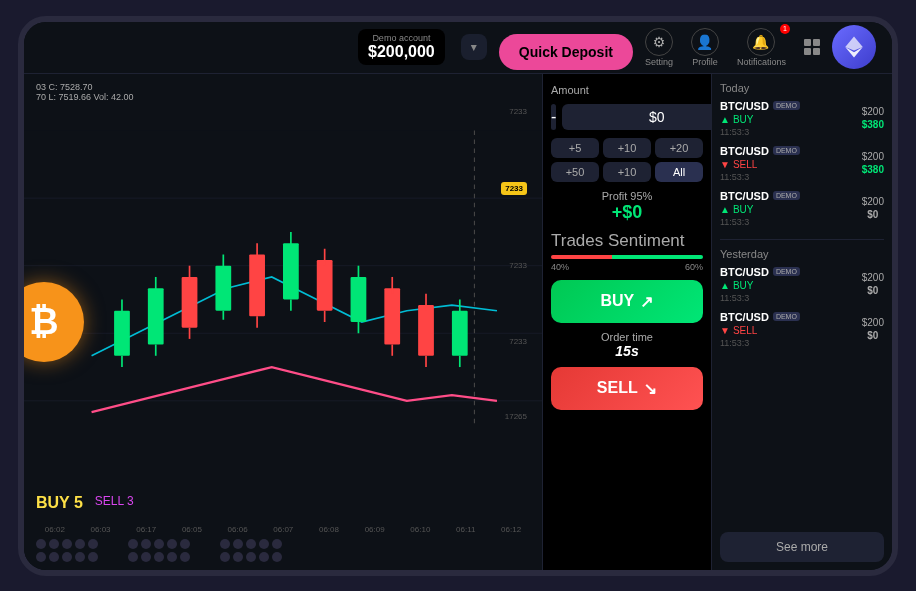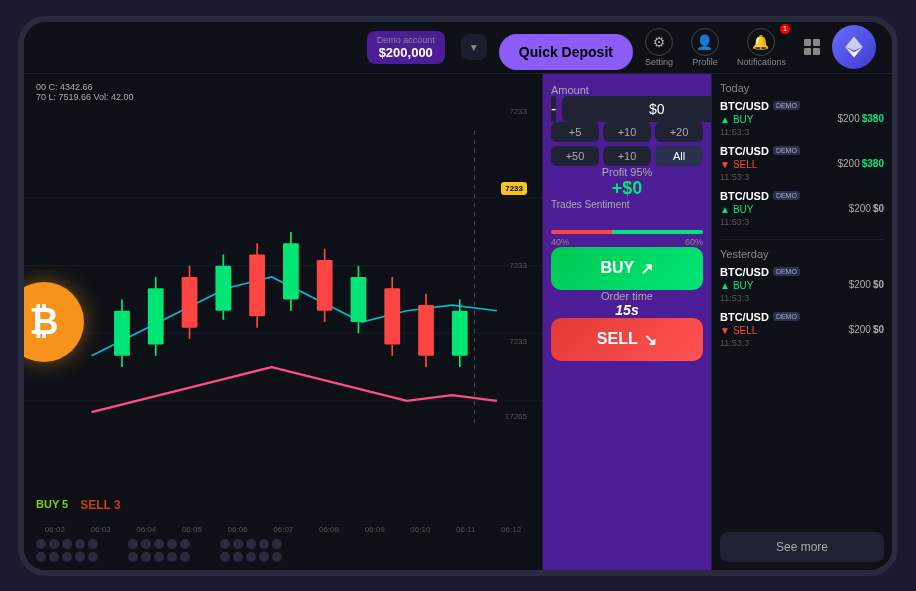--- a/index.html
+++ b/index.html
@@ -32,45 +32,45 @@
       padding: 8px 16px;
       background: #0d1117;
       border-bottom: 1px solid #1e2233;
       gap: 12px;
       height: 52px;
     }
     .demo-account {
       display: flex;
       flex-direction: column;
       align-items: center;
-      background: #4c1d95;
+      background: #000000;
       border-radius: 8px;
       padding: 4px 10px;
       margin-right: 4px;
     }
     .demo-label {
       font-size: 9px;
       color: #888;
     }
     .demo-value {
-      font-size: 13px;
+      font-size: 16px;
       font-weight: bold;
       color: #fff;
     }
     .demo-dropdown {
       background: #1a1f2e;
       border: none;
       border-radius: 8px;
       padding: 6px 10px;
       color: #888;
       cursor: pointer;
       font-size: 12px;
     }
     .quick-deposit-btn {
-      background: #8b5cf6;
+      background: #ec4899;
       color: #000;
       border: none;
       border-radius: 22px;
       padding: 10px 20px;
       font-size: 14px;
       font-weight: bold;
       cursor: pointer;
       margin-top: 10px;
     }
     .header-icons {
@@ -184,29 +184,29 @@
       height: 100%;
     }
     .buy-sell-bar {
       position: absolute;
       bottom: 58px;
       left: 12px;
       display: flex;
       gap: 12px;
     }
     .buy-count {
-      color: #84cc16;
-      font-size: 11px;
+      color: #fde047;
+      font-size: 16px;
       font-weight: bold;
       text-align: right;
     }
     .sell-count {
-      color: #c2410c;
+      color: #d946ef;
       font-size: 12px;
-      font-weight: bold;
+      font-weight: normal;
     }
     .dot {
       width: 10px;
       height: 10px;
       border-radius: 50%;
       background: #2a2a3e;
     }
     .time-axis {
       position: absolute;
       bottom: 36px;
@@ -239,27 +239,27 @@
     .price-label.active {
       background: #f5c518;
       color: #000;
       padding: 2px 4px;
       border-radius: 3px;
       font-weight: bold;
     }
     
     .trading-panel {
       width: 170px;
-      background: #4c1d95;
+      background: #000000;
       border-left: 1px solid #1e2233;
       border-right: 1px solid #1e2233;
       display: flex;
       flex-direction: column;
       padding: 10px 8px;
-      gap: 0;
+      gap: 8px;
     }
     .panel-label {
       color: #aaa;
       font-size: 11px;
     }
     .amount-row {
       display: flex;
       align-items: center;
       gap: 6px;
     }
@@ -313,22 +313,22 @@
       font-size: 11px;
     }
     .profit-value {
       color: #00e676;
       font-size: 18px;
       font-weight: bold;
     }
     .sentiment-section {}
     .sentiment-label {
       color: #aaa;
-      font-size: 10px;
-      margin-bottom: 20px;
+      font-size: 17px;
+      margin-bottom: 4px;
     }
     .sentiment-bar {
       height: 4px;
       background: #1e2233;
       border-radius: 2px;
       overflow: hidden;
       position: relative;
     }
     .sentiment-fill {
       height: 100%;
@@ -449,21 +449,21 @@
     }
     .order-direction.sell {
       color: #ff4444;
     }
     .order-time-str {
       font-size: 9px;
       color: #555;
     }
     .order-right {
       display: flex;
-      flex-direction: row;
+      flex-direction: column;
       align-items: center;
       gap: 2px;
     }
     .order-amount {
       color: #aaa;
       font-size: 10px;
     }
     .order-profit {
       font-size: 10px;
       font-weight: bold;
@@ -544,21 +544,21 @@
   </div>
 
   <div class="main-content">
 
     <div class="chart-area">
       
       <div class="bitcoin-logo">₿</div>
 
       
       <div class="chart-info">
-        <div>00   C: 4342.66</div>
+        <div>03   C: 7528.70</div>
         <div>70   L: 7519.66  Vol: 42.00</div>
       </div>
 
       
       <svg class="chart-svg" viewBox="0 0 460 340">
 
         <rect width="460" height="340" fill="#0d1117"></rect>
 
         <line x1="0" y1="60" x2="460" y2="60" stroke="#1e2233" stroke-width="0.5"></line>
         <line x1="0" y1="120" x2="460" y2="120" stroke="#1e2233" stroke-width="0.5"></line>
@@ -630,21 +630,21 @@
       <div style="position:absolute; bottom:0; left:0; right:0; height:90px; background:#0d1117;">
 
         <div class="buy-sell-bar">
           <span class="buy-count">BUY 5</span>
           <span class="sell-count">SELL 3</span>
         </div>
 
         <div class="time-axis">
           <span class="time-label">06:02</span>
           <span class="time-label">06:03</span>
-          <span class="time-label">06:04</span>
+          <span class="time-label">06:17</span>
           <span class="time-label">06:05</span>
           <span class="time-label">06:06</span>
           <span class="time-label">06:07</span>
           <span class="time-label">06:08</span>
           <span class="time-label">06:09</span>
           <span class="time-label">06:10</span>
           <span class="time-label">06:11</span>
           <span class="time-label">06:12</span>
         </div>
 

